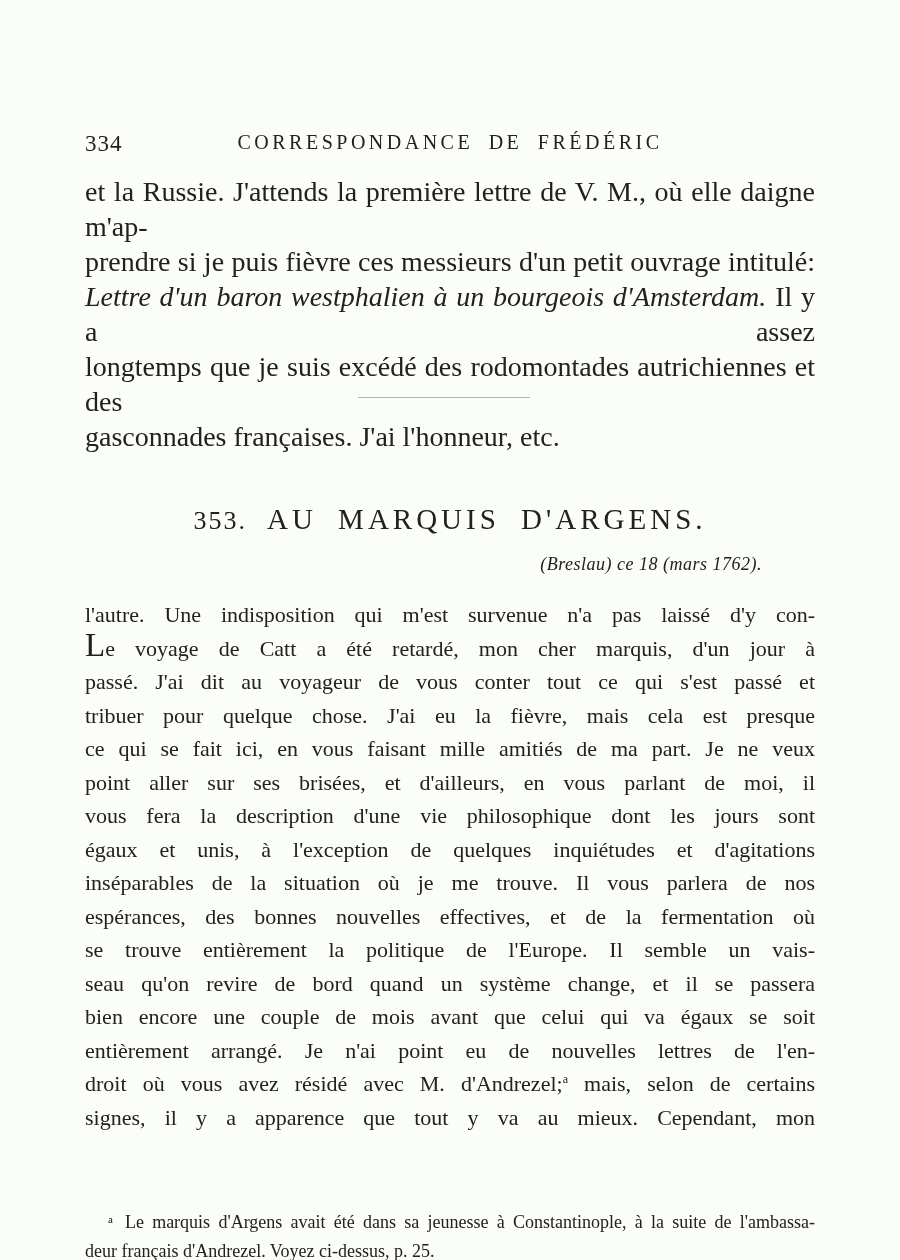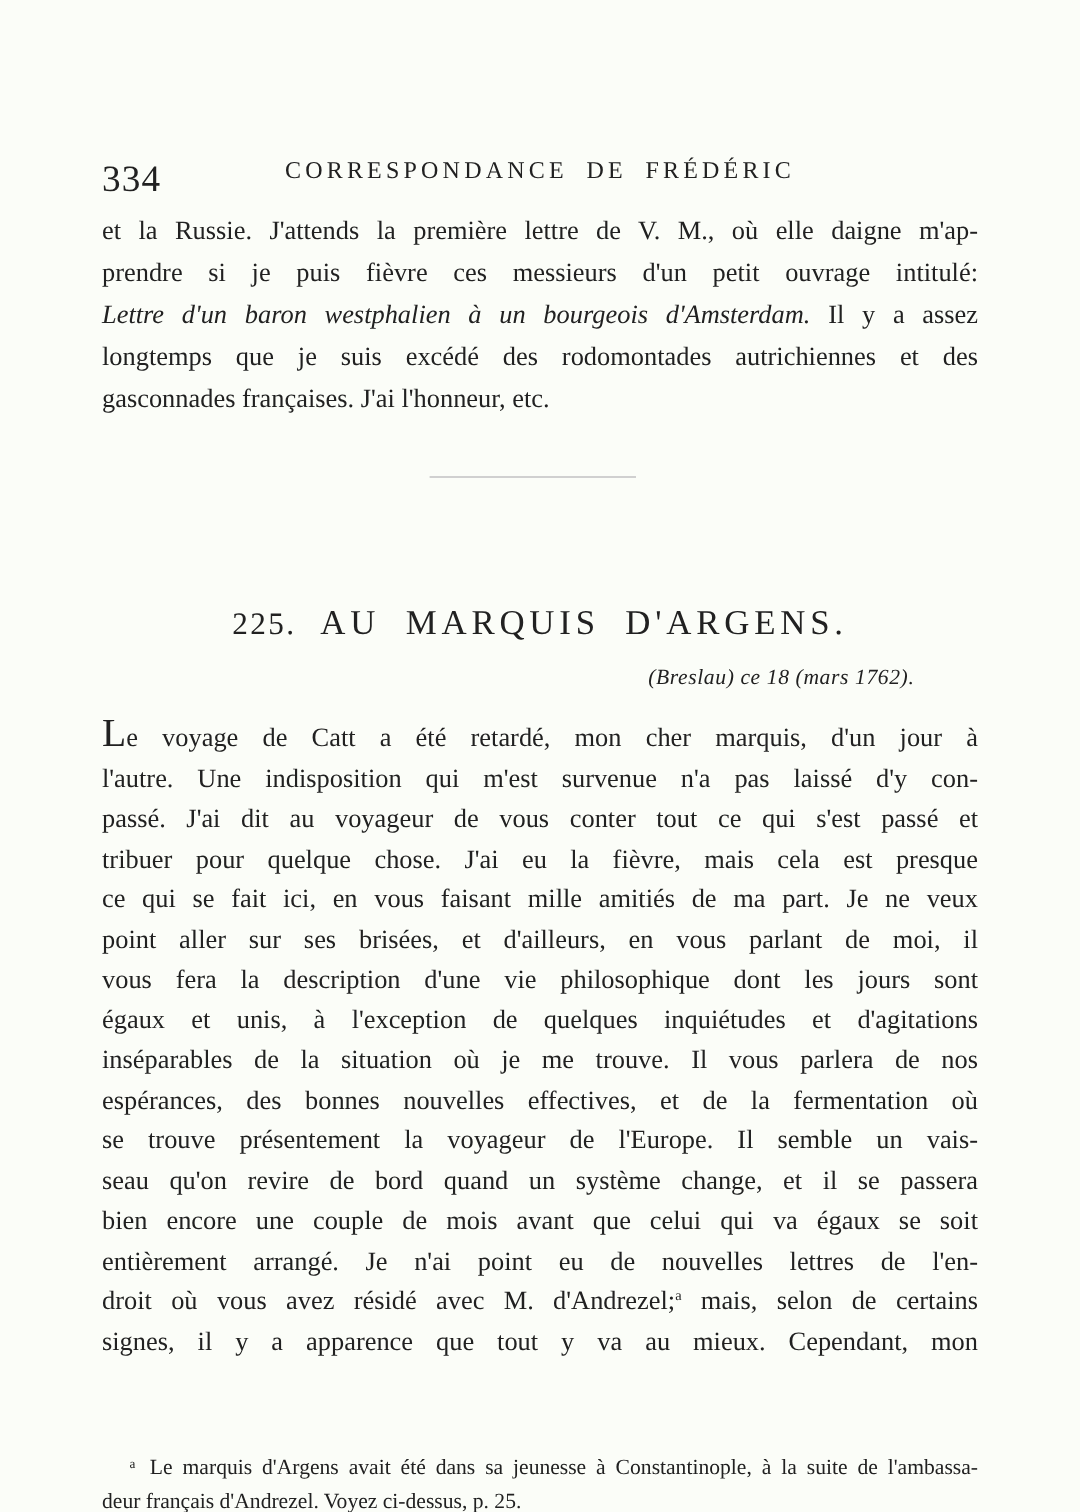--- a/index.html
+++ b/index.html
@@ -22,21 +22,21 @@
   }
   
   .running-head {
     top: 131px;
     height: 28px;
   }
   .page-number {
     position: absolute;
     left: 0;
     top: 0;
-    font-size: 31px;
+    font-size: 23px;
     letter-spacing: 1px;
   }
   .running-title {
     position: absolute;
     left: 0;
     width: 100%;
     top: 0;
     text-align: center;
     font-size: 20px;
     letter-spacing: 3.5px;
@@ -52,21 +52,21 @@
     text-align-last: justify;
     white-space: normal;
   }
   .lline {
     text-align: left;
     text-align-last: left;
     white-space: normal;
   }
   .prev-letter {
     top: 174px;
-    font-size: 22px;
+    font-size: 28px;
     line-height: 35px;
   }
   .prev-letter .it {
     font-style: italic;
   }
   
   .divider {
     position: absolute;
     left: 358px;
     top: 397px;
@@ -142,37 +142,37 @@
     <div class="tline jline">et la Russie. J'attends la première lettre de V. M., où elle daigne m'ap-</div>
     <div class="tline jline">prendre si je puis fièvre ces messieurs d'un petit ouvrage intitulé:</div>
     <div class="tline jline"><span class="it">Lettre d'un baron westphalien à un bourgeois d'Amsterdam.</span> <span>Il y a assez</span></div>
     <div class="tline jline">longtemps que je suis excédé des rodomontades autrichiennes et des</div>
     <div class="tline lline">gasconnades françaises.  J'ai l'honneur, etc.</div>
   </div>
 
   <div class="divider"></div>
 
   <div class="column letter-heading">
-    <span class="letter-number">225.</span><span>AU MARQUIS D'ARGENS.</span>
+    <span class="letter-number">353.</span><span>AU MARQUIS D'ARGENS.</span>
   </div>
 
   <div class="column dateline">(Breslau) ce 18 (mars 1762).</div>
 
   <div class="column letter-body">
+    <div class="tline jline">l'autre. Une indisposition qui m'est survenue n'a pas laissé d'y con-</div>
     <div class="tline jline"><span class="initial">L</span><span>e voyage de Catt a été retardé, mon cher marquis, d'un jour à</span></div>
-    <div class="tline jline">l'autre. Une indisposition qui m'est survenue n'a pas laissé d'y con-</div>
     <div class="tline jline">passé. J'ai dit au voyageur de vous conter tout ce qui s'est passé et</div>
     <div class="tline jline">tribuer pour quelque chose. J'ai eu la fièvre, mais cela est presque</div>
     <div class="tline jline">ce qui se fait ici, en vous faisant mille amitiés de ma part. Je ne veux</div>
     <div class="tline jline">point aller sur ses brisées, et d'ailleurs, en vous parlant de moi, il</div>
     <div class="tline jline">vous fera la description d'une vie philosophique dont les jours sont</div>
     <div class="tline jline">égaux et unis, à l'exception de quelques inquiétudes et d'agitations</div>
     <div class="tline jline">inséparables de la situation où je me trouve. Il vous parlera de nos</div>
     <div class="tline jline">espérances, des bonnes nouvelles effectives, et de la fermentation où</div>
-    <div class="tline jline">se trouve présentement la voyageur de l'Europe. Il semble un vais-</div>
+    <div class="tline jline">se trouve entièrement la politique de l'Europe. Il semble un vais-</div>
     <div class="tline jline">seau qu'on revire de bord quand un système change, et il se passera</div>
     <div class="tline jline">bien encore une couple de mois avant que celui qui va égaux se soit</div>
     <div class="tline jline">entièrement arrangé. Je n'ai point eu de nouvelles lettres de l'en-</div>
     <div class="tline jline"><span>droit où vous avez résidé avec M. d'Andrezel;</span><sup class="note-ref">a</sup> <span>mais, selon de certains</span></div>
     <div class="tline jline">signes, il y a apparence que tout y va au mieux. Cependant, mon</div>
   </div>
 
   <div class="column footnote">
     <div class="tline jline fn-first"><sup class="fn-marker">a</sup><span>Le marquis d'Argens avait été dans sa jeunesse à Constantinople, à la suite de l'ambassa-</span></div>
     <div class="tline lline">deur français d'Andrezel.  Voyez ci-dessus, p. 25.</div>

